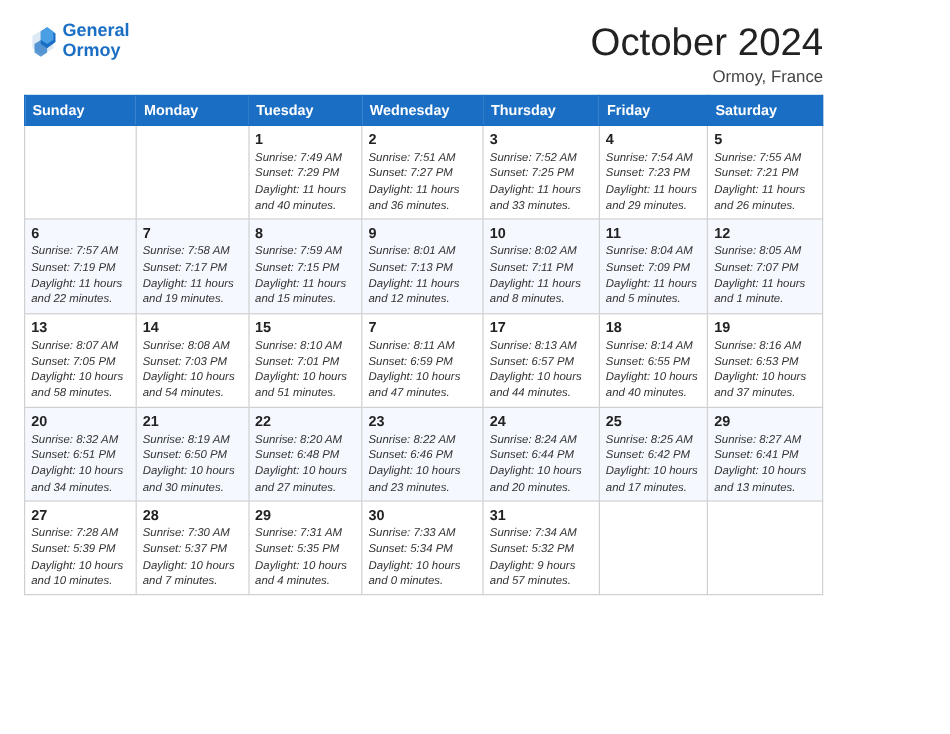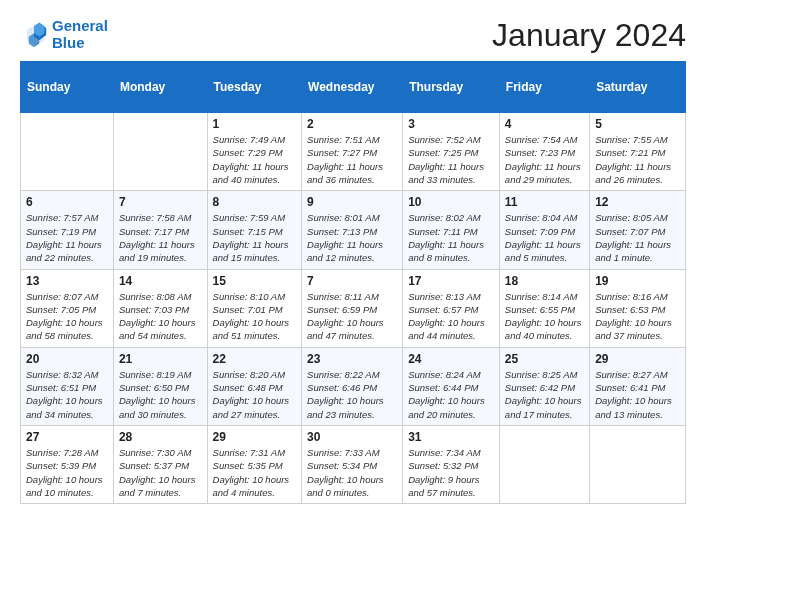--- a/index.html
+++ b/index.html
@@ -57,21 +57,21 @@
     .calendar {
       width: 100%;
       border-collapse: collapse;
       margin-top: 4px;
     }
     .calendar th {
       background: #1a6fc4;
       color: #fff;
       font-size: 12px;
       font-weight: bold;
-      padding: 18px 6px;
+      padding: 5px 6px;
       text-align: left;
       border: 1px solid #1a6fc4;
     }
     .calendar td {
       border: 1px solid #d0d0d0;
       vertical-align: top;
       padding: 4px 5px;
       width: 113px;
       min-height: 80px;
       background: #fff;
@@ -107,25 +107,26 @@
     <div class="logo">
       <svg class="logo-icon" viewBox="0 0 32 32">
         <rect x="0" y="0" width="32" height="32" fill="white"></rect>
         <polygon points="18,4 28,10 28,22 18,28 8,22 8,10" fill="#1a6fc4" opacity="0.15"></polygon>
         <polygon points="22,2 30,8 30,16 22,22 16,18 16,6" fill="#1a6fc4"></polygon>
         <polygon points="16,6 22,2 28,6 28,14 22,18 16,14" fill="#4a9fe4"></polygon>
         <polygon points="16,14 22,18 22,26 16,30 10,26 10,18" fill="#1a6fc4" opacity="0.7"></polygon>
       </svg>
       <div class="logo-text">
         <div><span>General</span></div>
-        <div style="color:#1a6fc4;">Blue</div>
+        <div style="color:#1a6fc4;">Ormoy</div>
       </div>
     </div>
     <div class="title-block">
-      <div class="month-title">January 2024</div>
+      <div class="month-title">October 2024</div>
+      <div class="location">Ormoy, France</div>
     </div>
   </div>
 
   <table class="calendar">
     <thead>
       <tr>
       <th>Sunday</th>
           <th>Monday</th>
           <th>Tuesday</th>
           <th>Wednesday</th>

